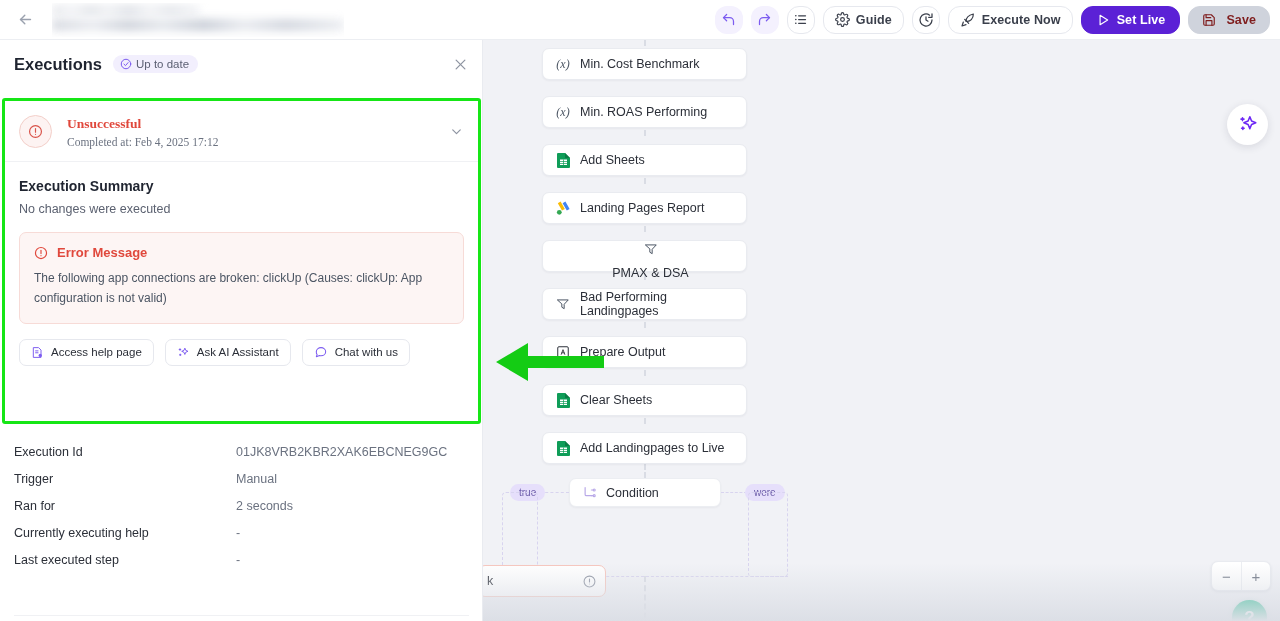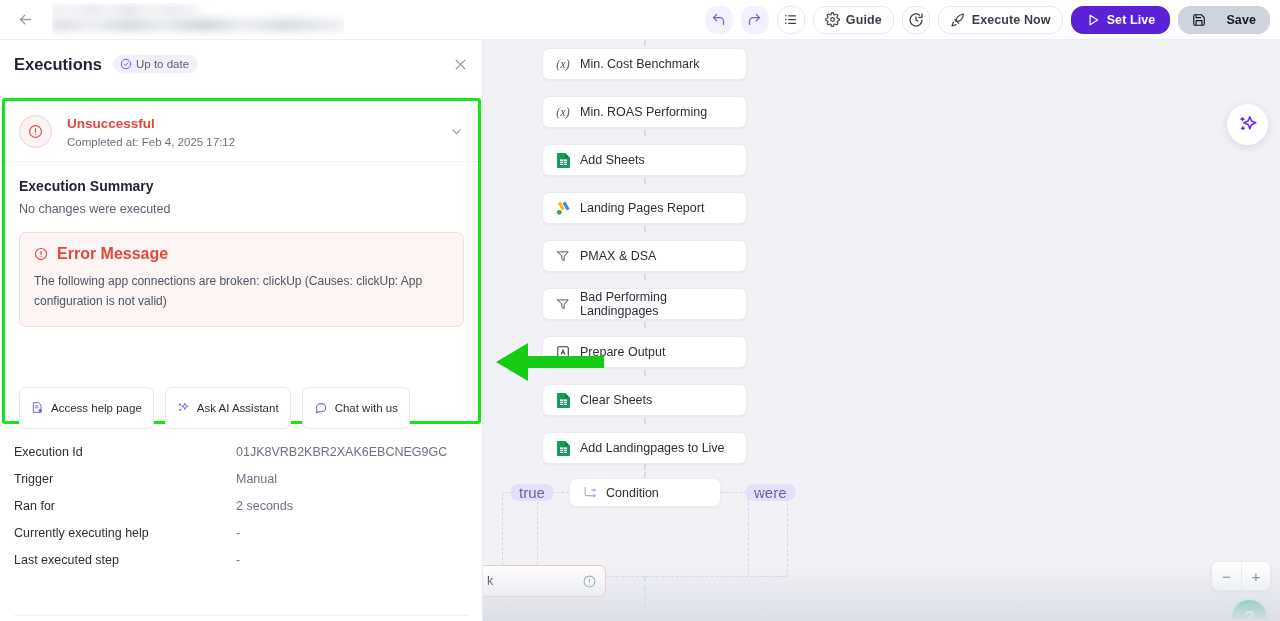--- a/index.html
+++ b/index.html
@@ -50,21 +50,21 @@
   }
   .tb-icon { width: 28px; }
   .tb-ghost { background: #f4f1fe; color: #7c5cf0; }
   .tb-out { border: 1px solid #e6e8ee; background: #fff; color: #3a3f4b; }
   .tb-out.pad { padding: 0 11px; gap: 6px; }
   .tb-primary {
     background: #5b21d6; color: #fff; padding: 0 14px; gap: 7px;
     border: 1px solid #5b21d6;
   }
   .tb-disabled {
-    background: #cfd3dc; color: #0f172a; padding: 0 13px; gap: 20px;
+    background: #cfd3dc; color: #7f1d1d; padding: 0 13px; gap: 10px;
     border: 1px solid #cfd3dc; cursor: default;
   }
   svg { display: block; }
 
   
   #canvas {
     position: absolute; top: 40px; left: 0; width: 1280px; height: 581px;
     background: #f1f2f6;
   }
   #canvas::after {
@@ -93,21 +93,21 @@
   
   #cond-node {
     position: absolute; left: 569px; top: 438px; width: 152px; height: 29px;
     background: #fff; border: 1px solid #eceef2; border-radius: 7px;
     display: flex; align-items: center; gap: 9px; padding-left: 12px;
     font-size: 12.5px; box-shadow: 0 1px 2px rgba(30,35,50,.05); cursor: pointer;
   }
   .pill {
     position: absolute; height: 17px; border-radius: 9px;
     background: #e6dffb; color: #6b5ba8;
-    font-size: 15px; display: flex; align-items: center; justify-content: center;
+    font-size: 10px; display: flex; align-items: center; justify-content: center;
     padding: 0 9px;
   }
   .branch-box {
     position: absolute; border: 1.5px dashed #d8d4ef; border-radius: 4px;
   }
   .hline { position: absolute; height: 0; border-top: 1.5px dashed #d8d4ef; }
 
   #err-node {
     position: absolute; left: 478px; top: 525px; width: 128px; height: 32px;
     background: #fff; border: 1px solid #f6c6bd; border-radius: 7px;
@@ -157,50 +157,51 @@
   }
   #panel-close { margin-left: auto; cursor: pointer; color: #8d93a1; }
 
   #exec-card {
     position: absolute; top: 58px; left: 2px; width: 479px; height: 326px;
     border: 3px solid #16e616; border-radius: 3px; background: #fff;
   }
   .exec-row {
     display: flex; align-items: center; padding: 14px 14px 13px 14px;
     border-bottom: 1px solid #f0f1f4;
+    font-family: Liberation Serif, serif;
   }
   .status-ring {
     width: 33px; height: 33px; border-radius: 50%;
     border: 1px solid #f3cfc9; background: #fdf3f2;
     display: flex; align-items: center; justify-content: center; flex: none;
   }
   .exec-meta { margin-left: 15px; }
   .st-title { font-size: 13.5px; font-weight: 600; color: #e0483c; line-height: 1.35; }
   .st-sub { font-size: 11.5px; color: #6b7280; margin-top: 2px; }
   .chev { margin-left: auto; color: #8d93a1; cursor: pointer; }
 
   #summary-title { font-size: 14px; font-weight: 600; padding: 16px 14px 0 14px; color: #1f2430; }
   #summary-text { font-size: 12.5px; color: #5b6170; padding: 8px 14px 0 14px; }
 
   #err-box {
     margin: 16px 14px 0 14px; background: #fdf5f4; border: 1px solid #f7dbd7;
     border-radius: 7px; padding: 12px 14px 14px 14px;
   }
   #err-head {
     display: flex; align-items: center; gap: 9px;
-    font-size: 16px; font-weight: 700; color: #e0483c;
+    font-size: 13px; font-weight: 700; color: #e0483c;
   }
   #err-text { font-size: 12px; color: #4b5563; line-height: 1.65; margin-top: 9px; }
 
   #help-btns { display: flex; gap: 11px; padding: 15px 14px 0 14px; }
   .hbtn {
     display: flex; align-items: center; gap: 7px;
     border: 1px solid #e6e8ee; border-radius: 7px; background: #fff;
-    height: 42px; padding: 0 11px; font-size: 11.5px; color: #2b2f38;
-    cursor: pointer; white-space: nowrap; margin-top: 45px;
+    height: 27px; padding: 0 11px; font-size: 11.5px; color: #2b2f38;
+    cursor: pointer; white-space: nowrap;
   }
 
   #meta-list { position: absolute; top: 398px; left: 0; width: 483px; }
   .meta-row { display: flex; font-size: 12.5px; padding: 5px 14px; height: 27px; align-items: center; }
   .meta-k { width: 222px; color: #2b2f38; }
   .meta-v { color: #6b7280; }
 
   #succ-sep { position: absolute; top: 575px; left: 14px; width: 455px; height: 1px; background: #f0f1f4; }
   #succ-row {
     position: absolute; top: 578px; left: 0; width: 483px;
@@ -347,21 +348,21 @@
     <span class="nicon">
       <svg width="16" height="16" viewBox="0 0 16 16">
           <path d="M5.6 1.6l4.2 7.3-2.8 1.6L2.8 3.2z" fill="#fbbc04"></path>
           <path d="M10.4 1.6l4.2 7.3-2.8 1.6L7.6 3.2z" fill="#4285f4"></path>
           <circle cx="4.3" cy="12.3" r="2.4" fill="#34a853"></circle>
         </svg>
     </span>
     <span>Landing Pages Report</span>
   </div>
 
-  <div class="node" style="top:200px;">
+  <div class="node" style="top:200px;flex-direction:column;">
     <span class="nicon">
       <svg width="14" height="14" viewBox="0 0 24 24" fill="none" stroke="#4b5563" stroke-width="1.7" stroke-linecap="round" stroke-linejoin="round">
           <polygon points="3 5 21 5 14 12.5 14 20 10 17.5 10 12.5"></polygon>
         </svg>
     </span>
     <span>PMAX &amp; DSA</span>
   </div>
 
   <div class="node" style="top:248px;">
     <span class="nicon">

